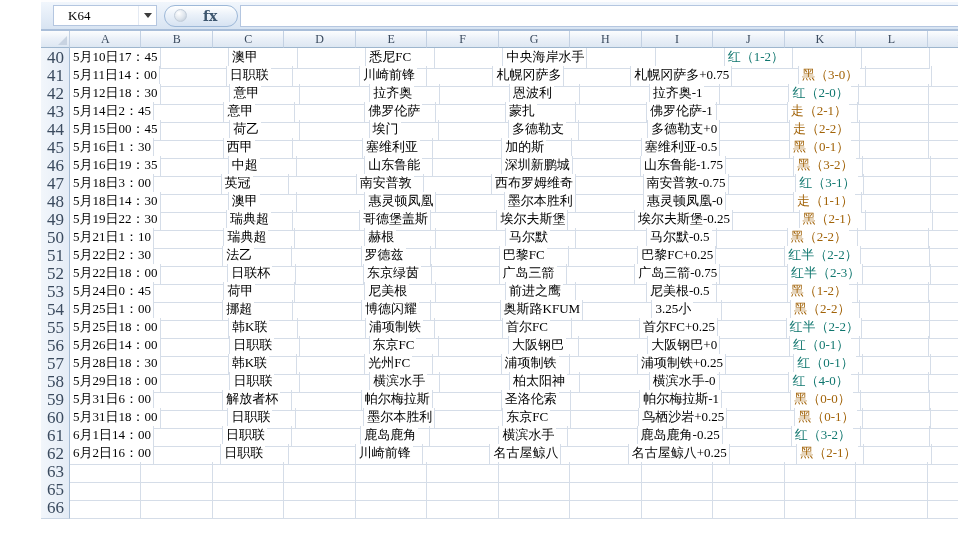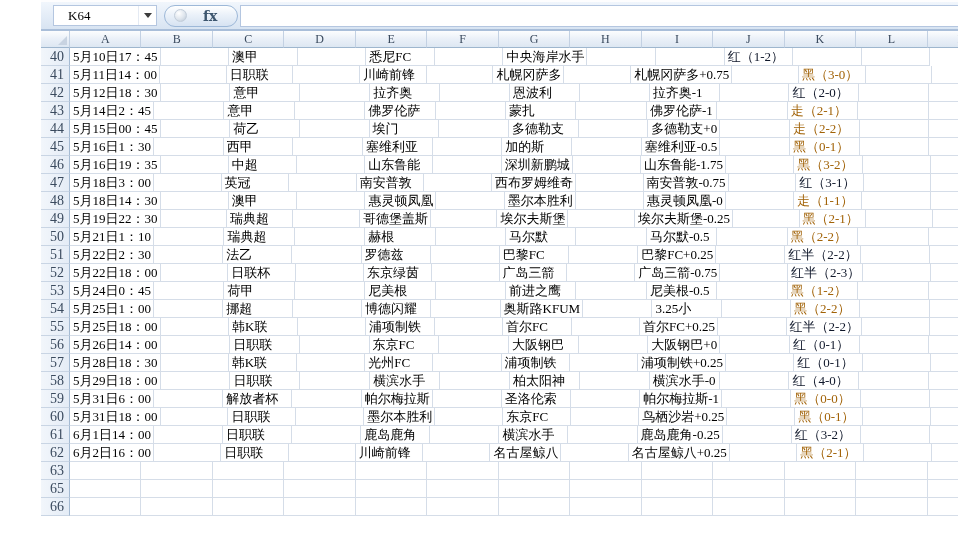--- a/index.html
+++ b/index.html
@@ -33,27 +33,27 @@
   .col-hdr,.corner{box-sizing:border-box;position:relative;
        background:linear-gradient(180deg,#fcfdfe 0%,#eaf0f8 50%,#dde7f2 100%);
        border-right:1px solid #c3d1e3;border-bottom:1px solid #9eb6ce;
        display:flex;align-items:center;justify-content:center;
        font-size:12px;color:#3a4a5e;}
   .corner-tri{position:absolute;right:2px;bottom:2px;width:0;height:0;
        border-left:9px solid transparent;border-bottom:9px solid #c8d3e1;}
   .row{height:18px;}
   .rowhdr{box-sizing:border-box;background:linear-gradient(90deg,#f2f6fb 0%,#e4ecf6 100%);
        border-right:1px solid #a4bad2;border-bottom:1px solid #c9d5e4;
-       font-size:14px;color:#3a4a5e;display:flex;align-items:center;
+       font-size:17px;color:#3a4a5e;display:flex;align-items:center;
        justify-content:flex-end;padding-right:5px;}
   .cell{box-sizing:border-box;border-right:1px solid #d5dde8;border-bottom:1px solid #d5dde8;
        font-size:13px;line-height:17px;white-space:nowrap;overflow:visible;position:relative;}
   .cell span{position:relative;z-index:2;display:inline-block;background:#fff;
        height:17px;padding:0 2px 0 3px;color:#000;}
-  .cell span.res-red{color:#0f172a;}
+  .cell span.res-red{color:#0f766e;}
   .cell span.res-black{color:#a16207;}
 </style>
 </head>
 <body>
 
 <div class="app">
 
   <div class="formula-row">
     <div class="name-box">
       <span class="name-box-text">K64</span>

